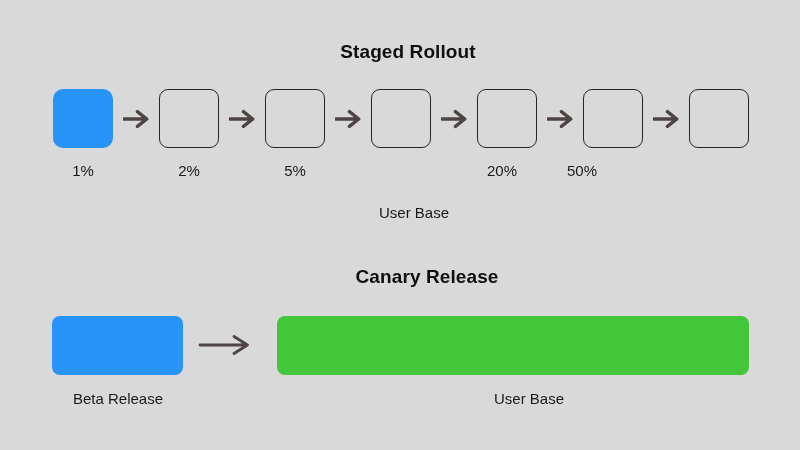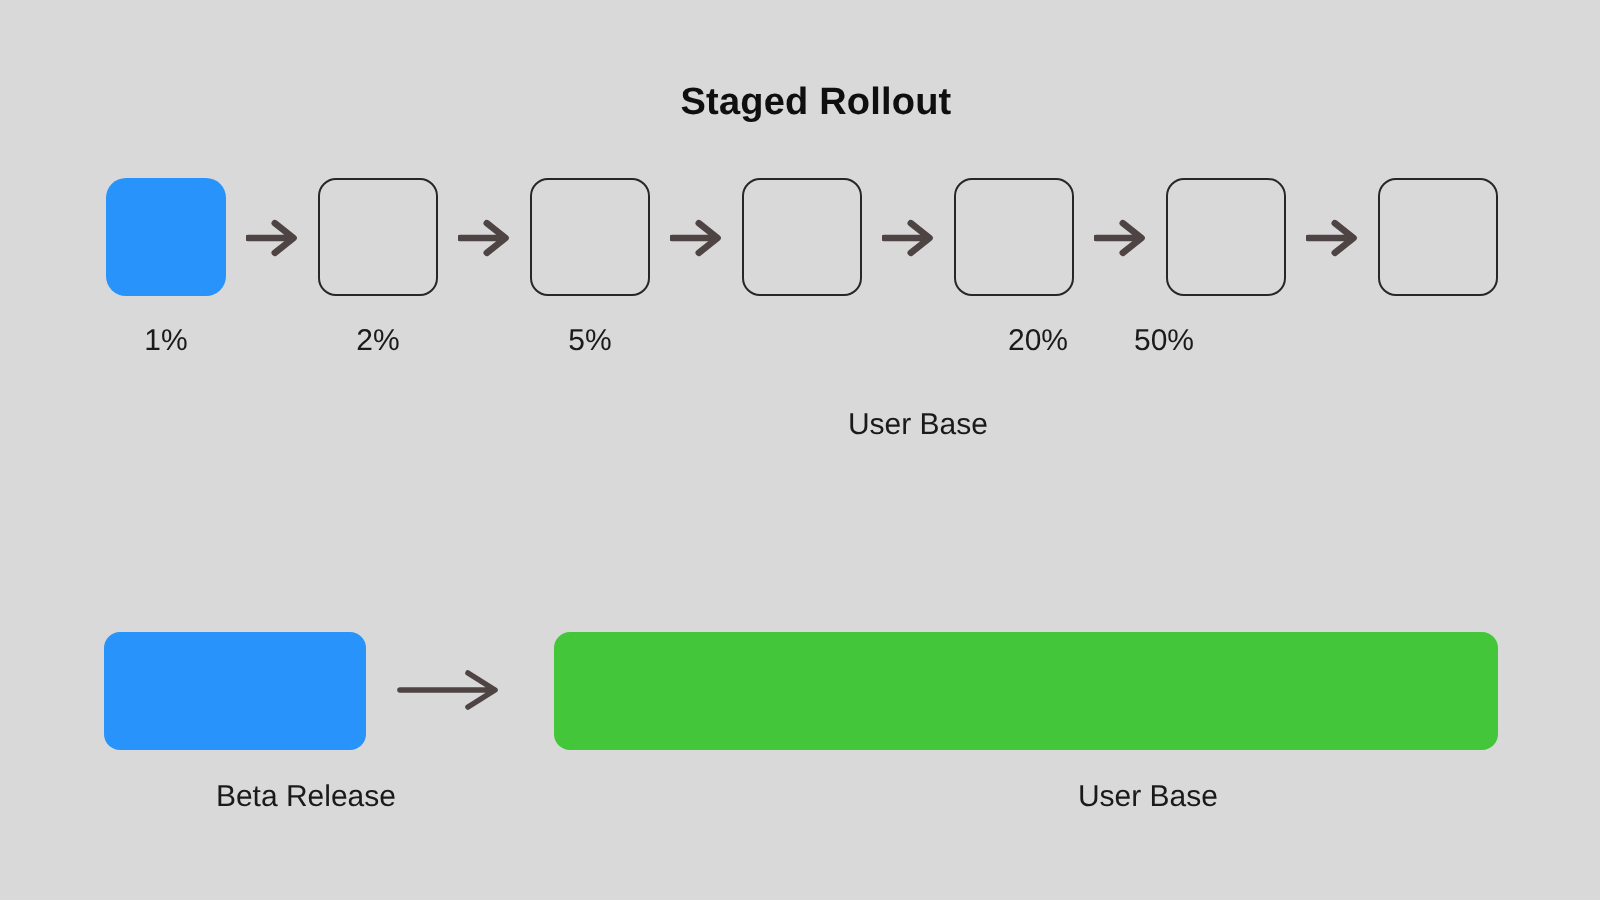--- a/index.html
+++ b/index.html
@@ -53,21 +53,21 @@
     width: 80px;
     font-size: 15px;
     line-height: 18px;
     text-align: center;
     color: #1a1a1a;
   }
   .caption {
     position: absolute;
     font-size: 15px;
     line-height: 19px;
-    text-align: right;
+    text-align: center;
     color: #1a1a1a;
   }
   .caption.staged-caption { left: 334px; width: 160px; top: 203px; }
   .caption.beta { left: 38px; width: 160px; top: 389px; }
   .caption.target { left: 449px; width: 160px; top: 389px; }
 
   .rect {
     position: absolute;
     top: 316px;
     height: 59px;
@@ -119,25 +119,26 @@
   </span>
   <span class="flow-arrow" style="left:653px">
     <svg width="26" height="20" viewBox="0 0 26 20">
         <path d="M1 10 H21 M14.4 2.6 L23.8 10 L14.4 17.4" fill="none" stroke="#4e4444" stroke-width="3.3" stroke-linecap="round" stroke-linejoin="round"></path>
       </svg>
   </span>
 
   <div class="pct-label" style="left:43px">1%</div>
   <div class="pct-label" style="left:149px">2%</div>
   <div class="pct-label" style="left:255px">5%</div>
-  <div class="pct-label" style="left:479px">20%</div>
+  <div class="pct-label" style="left:462px">20%</div>
   <div class="pct-label" style="left:542px">50%</div>
 
   <div class="caption staged-caption">User Base</div>
 
+  <div class="title canary">Canary Release</div>
 
   <div class="rect blue"></div>
 
   <span class="canary-arrow">
     <svg width="54" height="24" viewBox="0 0 54 24">
         <path d="M2 12 H47 M36 3.5 L49.5 12 L36 20.5" fill="none" stroke="#4e4444" stroke-width="2.8" stroke-linecap="round" stroke-linejoin="round"></path>
       </svg>
   </span>
 
   <div class="rect green"></div>

